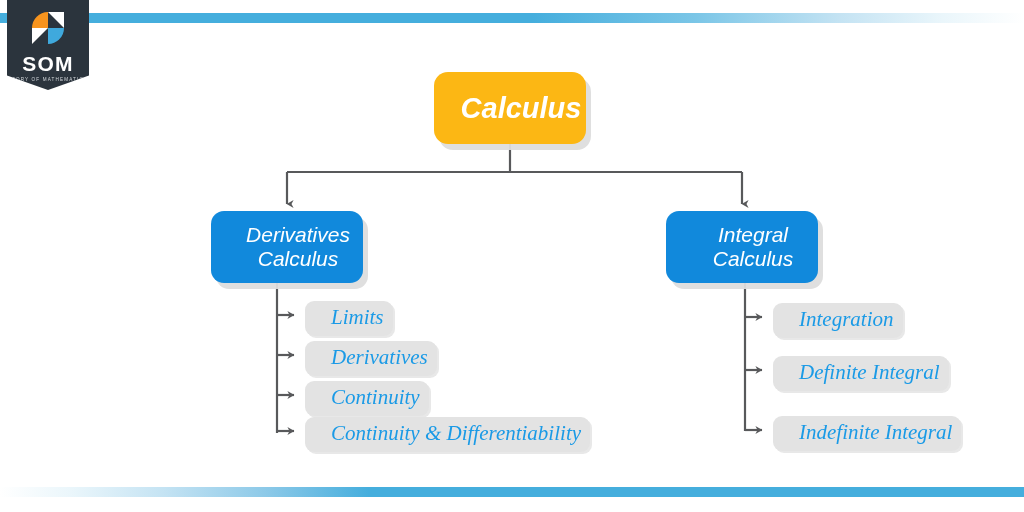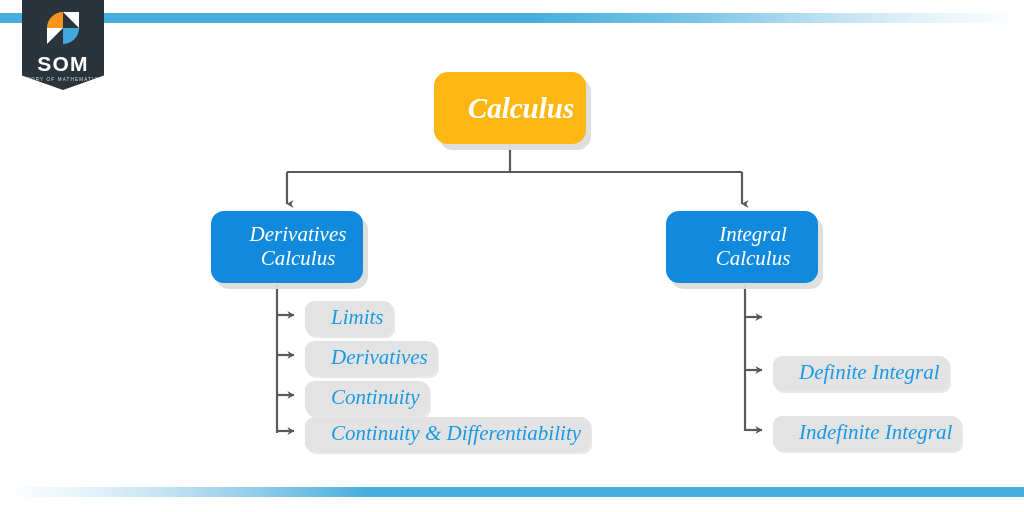--- a/index.html
+++ b/index.html
@@ -34,21 +34,21 @@
     width: 1024px;
     height: 10px;
     background: linear-gradient(to right,
         #ffffff 0%, #eaf6fb 7%, #c4e3f3 16%,
         #8cc9e8 26%, #45aedd 36%, #45aedd 100%);
   }
 
   
   .logo {
     position: absolute;
-    left: 22px;
+    left: 7px;
     top: 0;
     width: 82px;
     height: 90px;
     background: #2b343d;
     clip-path: polygon(0 0, 100% 0, 100% 84%, 50% 100%, 0 84%);
     display: flex;
     flex-direction: column;
     align-items: center;
     justify-content: flex-start;
     padding-top: 12px;
@@ -102,21 +102,21 @@
   }
 
   
   .node {
     position: absolute;
     box-sizing: border-box;
     display: flex;
     align-items: center;
     justify-content: center;
     text-align: center;
-    font-family: Liberation Serif, serif;
+    font-family: Liberation Sans, sans-serif;
     font-style: italic;
     color: #ffffff;
     border-radius: 13px;
     box-shadow: 5px 6px 0 0 rgba(221,221,221,0.95);
     padding-left: 22px;
   }
   .node-root {
     left: 434px;
     top: 72px;
     width: 152px;
@@ -230,16 +230,17 @@
       <span>Integral</span><br>
       <span>Calculus</span>
     </span>
   </div>
 
   <div class="leaf" style="left:305px; top:301px;">Limits</div>
   <div class="leaf" style="left:305px; top:381px;">Continuity</div>
   <div class="leaf" style="left:305px; top:341px;">Derivatives</div>
   <div class="leaf" style="left:305px; top:417px;">Continuity &amp; Differentiability</div>
 
+  <div class="leaf" style="left:773px; top:303px;">Integration</div>
   <div class="leaf" style="left:773px; top:356px;">Definite Integral</div>
   <div class="leaf" style="left:773px; top:416px;">Indefinite Integral</div>
 
 </div>
 
 </body></html>

